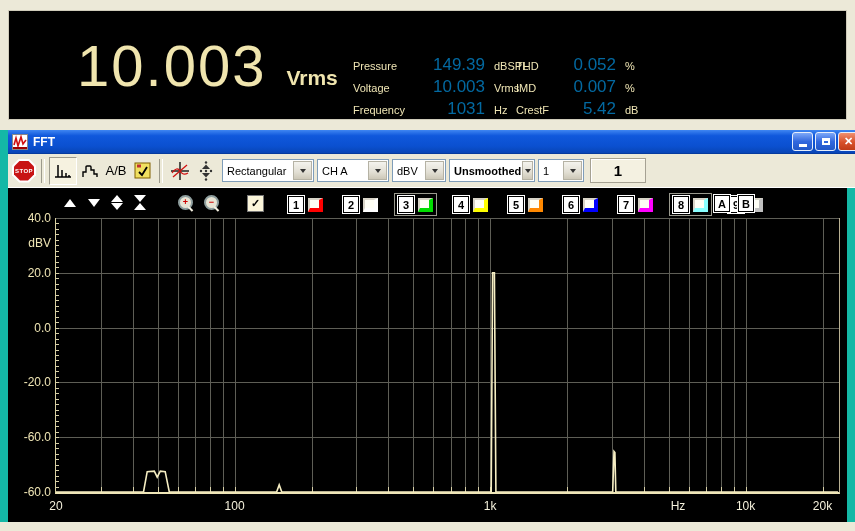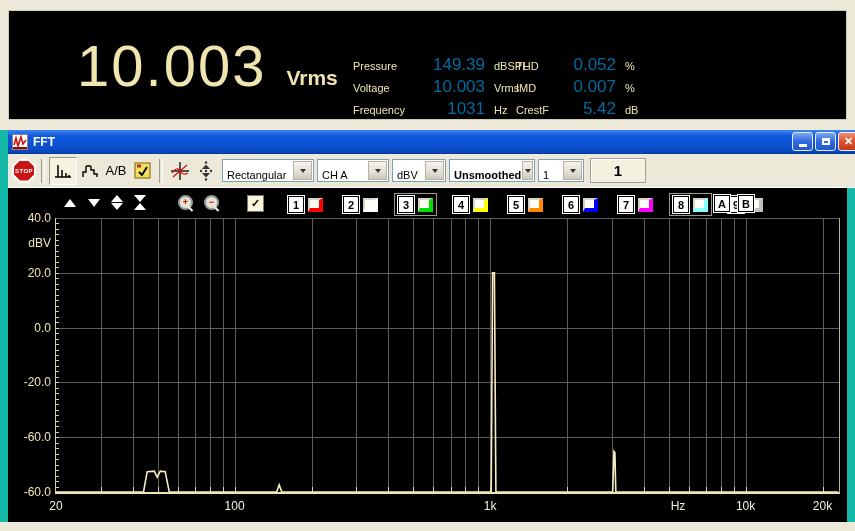--- a/index.html
+++ b/index.html
@@ -44,21 +44,21 @@
   .tb-sep{width:2px;height:24px;margin:0 4px;border-left:1px solid #9C9A8C;border-right:1px solid #fff;}
   .stop-btn{width:26px;height:26px;position:relative;cursor:pointer;}
   .stop-oct-outer{position:absolute;inset:1px;background:#fff;
       clip-path:polygon(30% 0,70% 0,100% 30%,100% 70%,70% 100%,30% 100%,0 70%,0 30%);}
   .stop-oct{position:absolute;inset:3px;background:#C81414;display:flex;align-items:center;justify-content:center;
       clip-path:polygon(30% 0,70% 0,100% 30%,100% 70%,70% 100%,30% 100%,0 70%,0 30%);}
   .stop-oct span{color:#fff;font-size:6px;font-weight:bold;letter-spacing:.4px;}
   .tool-btn{width:26px;height:26px;display:flex;align-items:center;justify-content:center;cursor:pointer;}
   .tool-btn.pressed{background:#F6F2E0;border:1px solid;border-color:#9C9A8C #FFF #FFF #9C9A8C;}
   .ab-text{font-size:13px;color:#000;}
-  .combo{height:21px;background:#fff;border:1px solid #7F9DB9;display:flex;align-items:flex-end;
+  .combo{height:21px;background:#fff;border:1px solid #7F9DB9;display:flex;align-items:center;
          margin-left:3px;cursor:pointer;}
   .combo-text{font-size:11px;color:#000;padding-left:4px;flex:1;white-space:nowrap;}
   .combo-arrow{width:17px;height:17px;margin:1px;display:flex;align-items:center;justify-content:center;
          background:linear-gradient(180deg,#F4F3EE 0%,#E2DFD4 60%,#CDC8B8 100%);
          border:1px solid #B5B2A4;}
   .combo-arrow:after{content:"";width:0;height:0;border:3px solid transparent;border-top:4px solid #333;margin-top:4px;}
   .counter-box{width:54px;height:23px;margin-left:6px;background:#F4F1E1;border:1px solid #A5A192;
          box-shadow:inset 1px 1px 0 #fff;display:flex;align-items:center;justify-content:center;
          font-size:15px;font-weight:bold;color:#000;}
 

